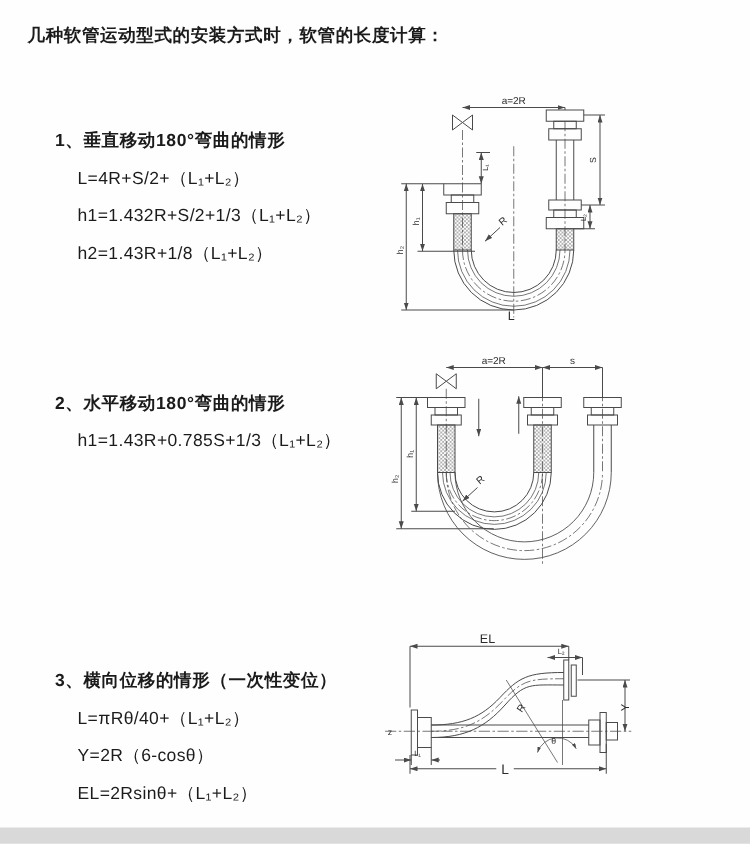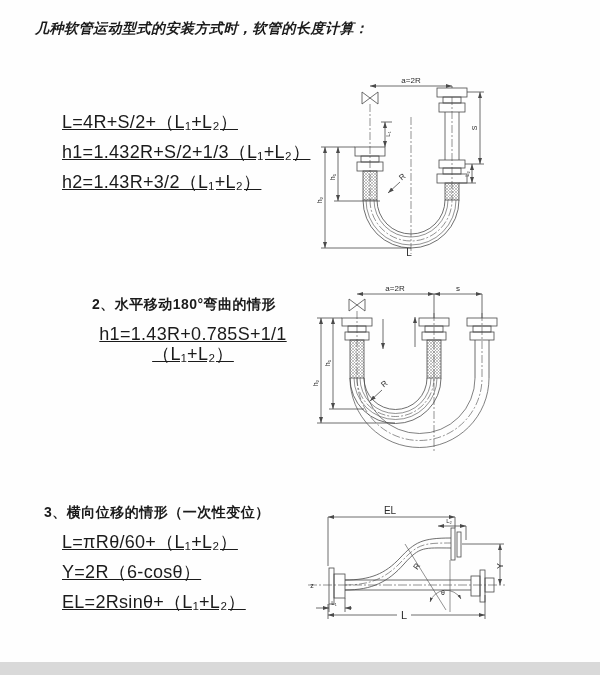--- a/index.html
+++ b/index.html
@@ -3,62 +3,63 @@
 <meta charset="utf-8">
 <style>
   html,body{margin:0;padding:0;}
   body{
     width:600px;height:675px;position:relative;overflow:hidden;
     background:#fefefe;
     font-family:"Liberation Sans","DejaVu Sans",sans-serif;
     color:#1b1b1b;
   }
   .title{
-    position:absolute;left:35px;top:20px;
-    font-size:14px;font-weight:bold;letter-spacing:0.5px;font-style:italic;
+    position:absolute;left:22px;top:20px;
+    font-size:14px;font-weight:bold;letter-spacing:0.5px;
   }
   .section{position:absolute;left:44px;width:280px;}
   .section h2{
     margin:0;font-size:14px;font-weight:bold;line-height:20px;letter-spacing:0.5px;
   }
   .section p{
-    margin:10px 0 0 18px;font-size:18px;line-height:20px;letter-spacing:0.3px;font-weight:normal;text-decoration:underline;
+    margin:10px 0 0 18px;font-size:14px;line-height:20px;letter-spacing:0.3px;font-weight:normal;
   }
   .s1{top:102px;}
-  .s2{top:294px;text-align:center;}
-  .s3{top:502px;}
+  .s2{top:312px;}
+  .s3{top:534px;}
   .diag{position:absolute;}
   .d1{left:312px;top:72px;}
   .d2{left:308px;top:283px;}
   .d3{left:300px;top:500px;}
   svg{display:block;}
   svg text{font-family:"Liberation Sans","DejaVu Sans",sans-serif;fill:#2b2b2b;}
   .bottom-strip{
     position:absolute;left:0;bottom:0;width:600px;height:13px;background:#d9d9d9;
   }
 </style>
 </head>
 <body>
 
 <div class="title">几种软管运动型式的安装方式时，软管的长度计算：</div>
 
 <div class="section s1">
+  <h2>1、垂直移动180°弯曲的情形</h2>
   <p>L=4R+S/2+（L₁+L₂）</p>
   <p>h1=1.432R+S/2+1/3（L₁+L₂）</p>
-  <p>h2=1.43R+3/2（L₁+L₂）</p>
+  <p>h2=1.43R+1/8（L₁+L₂）</p>
 </div>
 
 <div class="section s2">
   <h2>2、水平移动180°弯曲的情形</h2>
-  <p>h1=1.43R+0.785S+1/1（L₁+L₂）</p>
+  <p>h1=1.43R+0.785S+1/3（L₁+L₂）</p>
 </div>
 
 <div class="section s3">
   <h2>3、横向位移的情形（一次性变位）</h2>
-  <p>L=πRθ/60+（L₁+L₂）</p>
+  <p>L=πRθ/40+（L₁+L₂）</p>
   <p>Y=2R（6-cosθ）</p>
   <p>EL=2Rsinθ+（L₁+L₂）</p>
 </div>
 
 <svg class="diag d1" width="280" height="185" viewBox="0 0 280 185">
   <defs>
     <pattern id="br1" patternUnits="userSpaceOnUse" width="3" height="3">
       <path d="M0,3 L3,0 M0,0 L3,3" stroke="#8a8a8a" stroke-width="0.5"></path>
     </pattern>
     <marker id="ah1" markerWidth="8" markerHeight="6" refX="7.5" refY="2.5" orient="auto-start-reverse">

